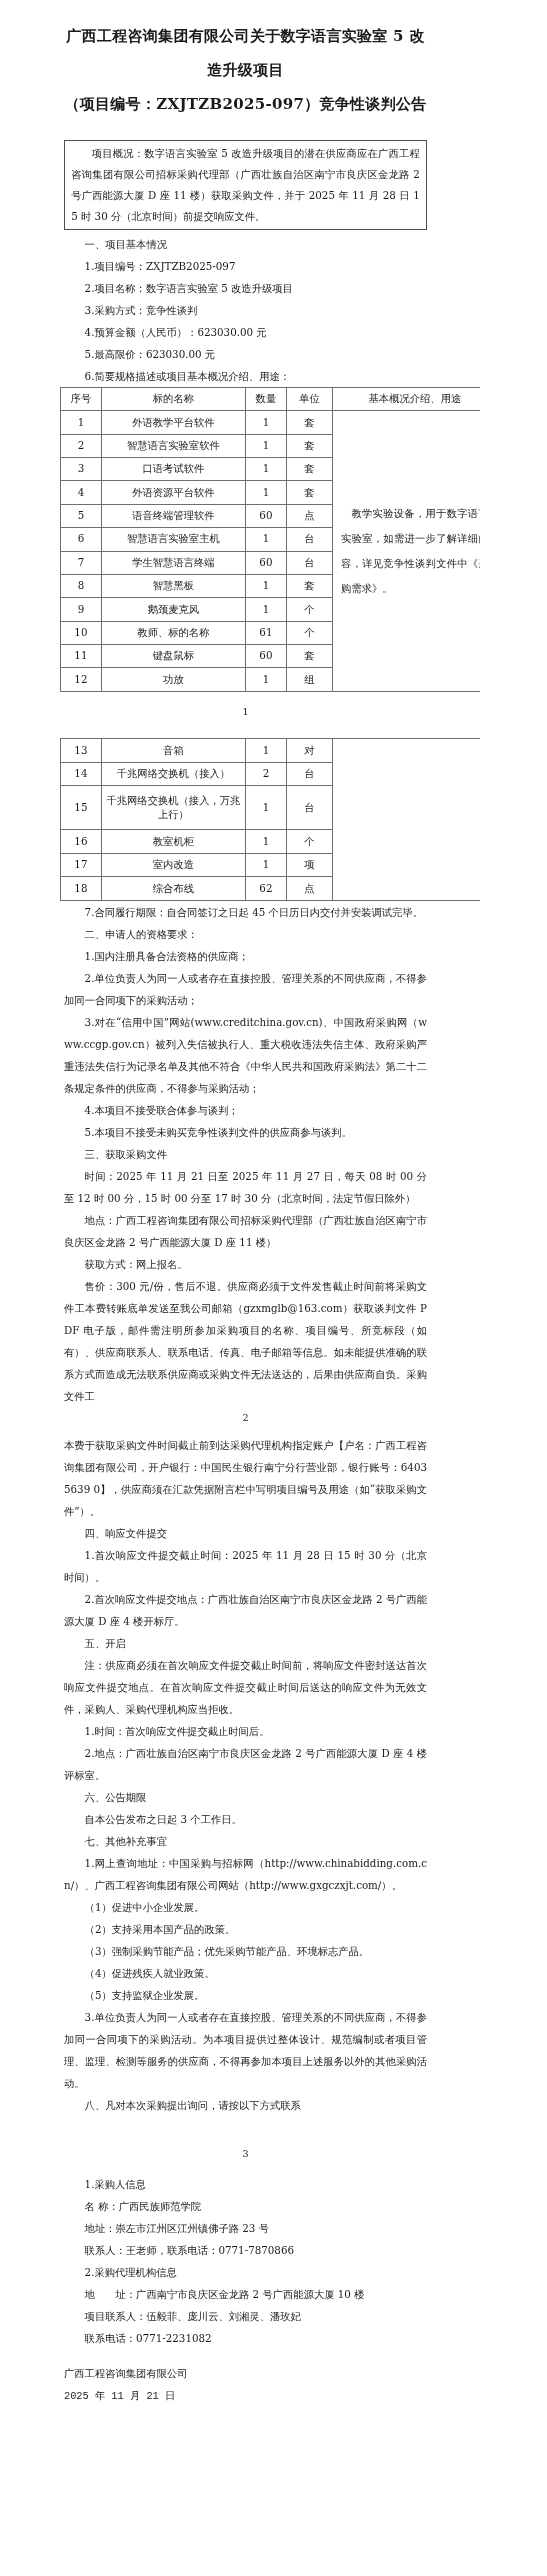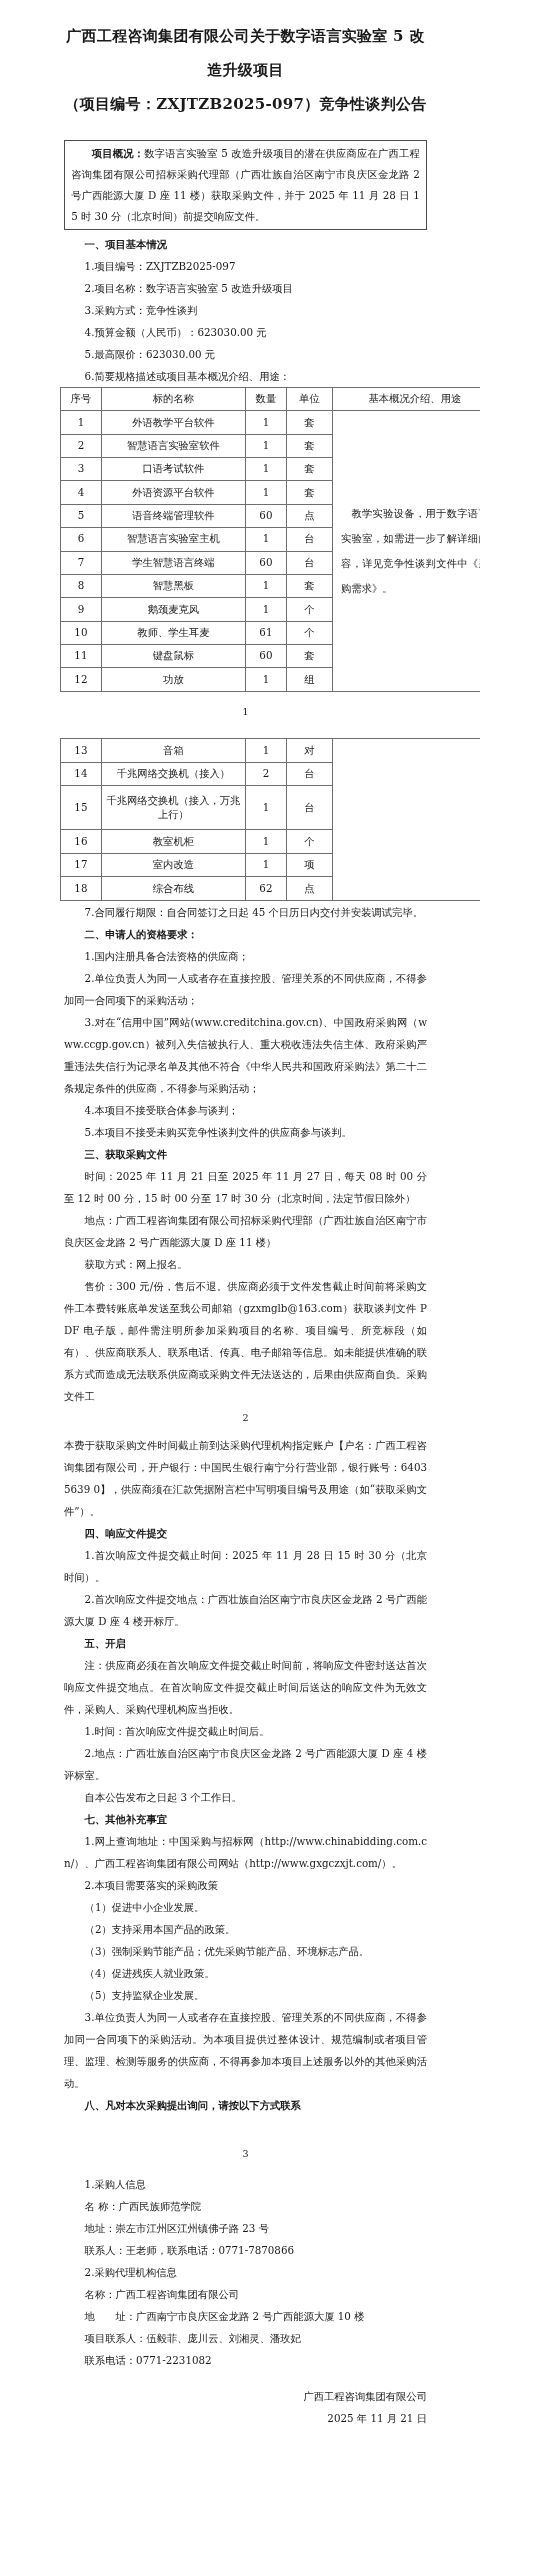--- a/index.html
+++ b/index.html
@@ -30,21 +30,21 @@
   .box .para{line-height:21px;}
   .para{
     margin:0;
     font-size:10.3px;
     line-height:22px;
     text-indent:2em;
     text-align:justify;
     word-break:break-all;
   }
   .para.noind{text-indent:0;}
-  .bold{font-weight:bold;}
+  .bold{font-weight:normal;}
   .blocks1{margin-top:2.7px;}
   table.goods{
     width:437px;
     margin-left:-4.1px;
     border-collapse:collapse;
     table-layout:fixed;
     font-size:10.3px;
     border-radius:26px;
   }
   table.goods th, table.goods td{
@@ -71,21 +71,21 @@
     text-align:center;
     font-family:"DejaVu Serif","Liberation Serif",serif;
     color:#1a1a1a;
   }
   #pn1{margin-top:9.6px;}
   #pn2{margin-top:0;}
   #pn3{margin-top:27px;}
   .blocks3{margin-top:5.5px;}
   .blocks4{margin-top:8.2px;}
   .sig{margin-top:13.7px;}
-  .sig .para{text-align:right;text-indent:0;}
+  .sig .para{text-indent:0;font-family:Liberation Mono, monospace;}
 </style>
 </head>
 <body>
 
 <div class="doc">
   <div class="content">
 
     <div class="title">
       <div>广西工程咨询集团有限公司关于数字语言实验室 5 改造升级项目</div>
       <div>（项目编号：ZXJTZB2025-097）竞争性谈判公告</div>
@@ -173,21 +173,21 @@
             <td>套</td>
           </tr>
           <tr>
             <td>9</td>
             <td>鹅颈麦克风</td>
             <td>1</td>
             <td>个</td>
           </tr>
           <tr>
             <td>10</td>
-            <td>教师、学生耳麦</td>
+            <td>教师、标的名称</td>
             <td>61</td>
             <td>个</td>
           </tr>
           <tr>
             <td>11</td>
             <td>键盘鼠标</td>
             <td>60</td>
             <td>套</td>
           </tr>
           <tr>
@@ -269,42 +269,41 @@
 
     <div class="blocks3">
         <p class="para noind">本费于获取采购文件时间截止前到达采购代理机构指定账户【户名：广西工程咨询集团有限公司，开户银行：中国民生银行南宁分行营业部，银行账号：6403 5639 0】，供应商须在汇款凭据附言栏中写明项目编号及用途（如“获取采购文件”）。</p>
         <p class="para bold">四、响应文件提交</p>
         <p class="para">1.首次响应文件提交截止时间：2025 年 11 月 28 日 15 时 30 分（北京时间）。</p>
         <p class="para">2.首次响应文件提交地点：广西壮族自治区南宁市良庆区金龙路 2 号广西能源大厦 D 座 4 楼开标厅。</p>
         <p class="para bold">五、开启</p>
         <p class="para">注：供应商必须在首次响应文件提交截止时间前，将响应文件密封送达首次响应文件提交地点。在首次响应文件提交截止时间后送达的响应文件为无效文件，采购人、采购代理机构应当拒收。</p>
         <p class="para">1.时间：首次响应文件提交截止时间后。</p>
         <p class="para">2.地点：广西壮族自治区南宁市良庆区金龙路 2 号广西能源大厦 D 座 4 楼评标室。</p>
+        <p class="para bold">六、公告期限</p>
         <p class="para">自本公告发布之日起 3 个工作日。</p>
         <p class="para bold">七、其他补充事宜</p>
         <p class="para">1.网上查询地址：中国采购与招标网（http://www.chinabidding.com.cn/）、广西工程咨询集团有限公司网站（http://www.gxgczxjt.com/）。</p>
-        <p class="para">2.本项目需要落实的采购政策</p>
         <p class="para">（1）促进中小企业发展。</p>
         <p class="para">（2）支持采用本国产品的政策。</p>
         <p class="para">（3）强制采购节能产品；优先采购节能产品、环境标志产品。</p>
         <p class="para">（4）促进残疾人就业政策。</p>
         <p class="para">（5）支持监狱企业发展。</p>
         <p class="para">3.单位负责人为同一人或者存在直接控股、管理关系的不同供应商，不得参加同一合同项下的采购活动。为本项目提供过整体设计、规范编制或者项目管理、监理、检测等服务的供应商，不得再参加本项目上述服务以外的其他采购活动。</p>
         <p class="para bold">八、凡对本次采购提出询问，请按以下方式联系</p>
       </div>
 
     <div class="pagenum" id="pn3">3</div>
 
     <div class="blocks4">
         <p class="para">1.采购人信息</p>
         <p class="para">名 称：广西民族师范学院</p>
         <p class="para">地址：崇左市江州区江州镇佛子路 23 号</p>
         <p class="para">联系人：王老师，联系电话：0771-7870866</p>
         <p class="para">2.采购代理机构信息</p>
-        <p class="para">名称：广西工程咨询集团有限公司</p>
         <p class="para">地　　址：广西南宁市良庆区金龙路 2 号广西能源大厦 10 楼</p>
         <p class="para">项目联系人：伍毅菲、庞川云、刘湘灵、潘玫妃</p>
         <p class="para">联系电话：0771-2231082</p>
       </div>
 
     <div class="sig">
       <p class="para">广西工程咨询集团有限公司</p>
       <p class="para">2025 年 11 月 21 日</p>
     </div>
 

